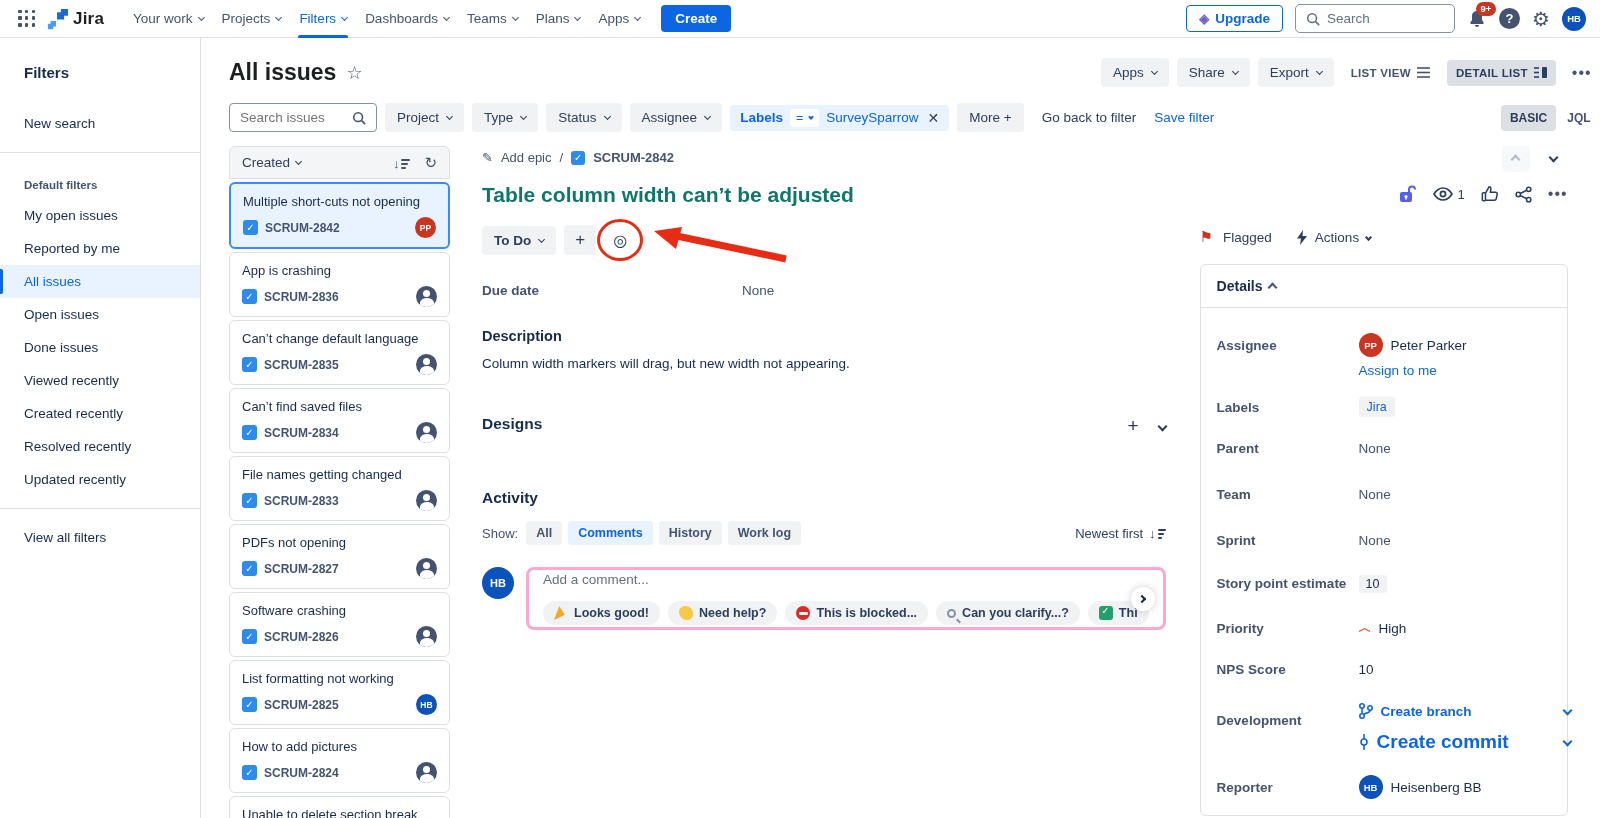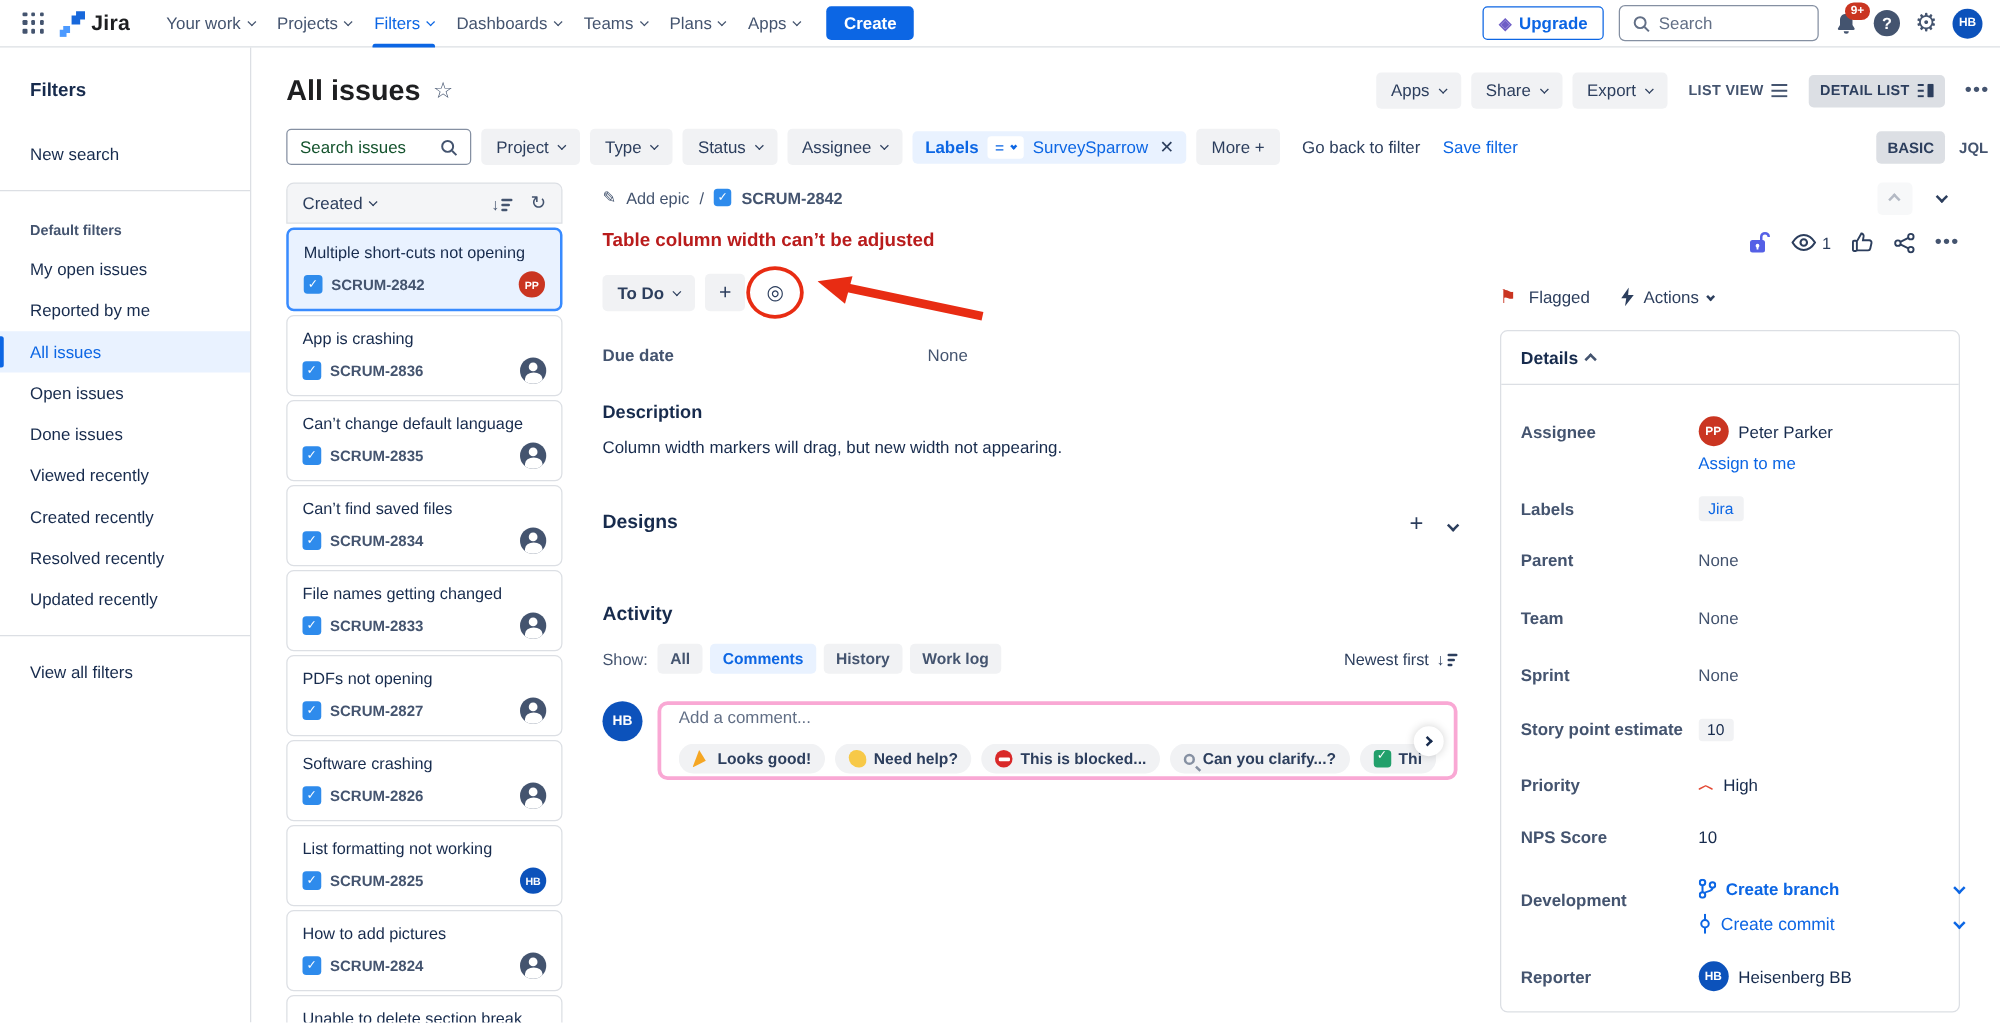--- a/index.html
+++ b/index.html
@@ -58,21 +58,21 @@
   .title-actions { display:flex; align-items:center; gap:8px; }
   .btn { background:#f1f2f4; border:none; border-radius:4px; color:#2c3e5d; font-size:13.5px;
     font-weight:500; padding:7px 12px; display:inline-flex; align-items:center; cursor:pointer; font-family:inherit;}
   .btn .chev { width:5px; height:5px; border-width:1.5px; margin-left:8px;}
   .viewbtn { font-size:11.5px; font-weight:700; letter-spacing:.3px; color:#44546f; background:none; border:none; padding:7px 9px; border-radius:4px; cursor:pointer; display:inline-flex; align-items:center; gap:6px;}
   .viewbtn.on { background:#dcdfe4; color:#2c3e5d; }
   .dots { font-size:16px; letter-spacing:1px; color:#44546f; background:#fff; padding:4px 8px; border-radius:4px; cursor:pointer;}
 
   .filter-row { display:flex; align-items:center; gap:8px; margin-top:16px; padding-right:46px; }
   .search-issues { display:flex; align-items:center; border:1px solid #8590a2; border-radius:4px;
-    padding:6px 10px; width:148px; font-size:13.5px; color:#14532d; justify-content:space-between;}
+    padding:6px 10px; width:148px; font-size:13.5px; color:#737373; justify-content:space-between;}
   .chip-filter { display:flex; align-items:center; gap:7px; background:#e9f2ff; border-radius:4px;
     padding:4px 10px; font-size:13.5px; color:#0c66e4; cursor:pointer;}
   .chip-filter .fname { font-weight:700; }
   .chip-op { background:#fff; border-radius:3px; padding:2px 6px; display:inline-flex; align-items:center; font-size:12.5px;}
   .chip-x { font-size:14px; color:#2c3e5d; margin-left:2px; }
   .link { color:#0c66e4; cursor:pointer; text-decoration:none; }
   .plain-txt { font-size:13.5px; color:#2c3e5d; }
   .toggle { margin-left:auto; display:flex; gap:2px; }
   .toggle .tg { font-size:12px; font-weight:700; color:#44546f; padding:6px 9px; border-radius:4px; cursor:pointer;}
   .toggle .tg.on { background:#dcdfe4; color:#2c3e5d;}
@@ -100,21 +100,21 @@
   .card .avatar.mini { width:21px; height:21px; font-size:8.5px; margin-left:auto; }
   .person { width:21px; height:21px; border-radius:50%; background:#44546f; margin-left:auto; position:relative; overflow:hidden;}
   .person::before { content:""; position:absolute; top:3.5px; left:7px; width:7px; height:7px; background:#fff; border-radius:50%;}
   .person::after { content:""; position:absolute; top:12px; left:3.5px; width:14px; height:10px; background:#fff; border-radius:50% 50% 0 0;}
 
   
   .detail { flex:1; padding:4px 10px 0 18px; min-width:0; }
   .bc-row { display:flex; align-items:center; gap:8px; font-size:13px; color:#44546f; }
   .pencil { font-size:13px; color:#44546f; }
   .bc-key { font-weight:700; color:#44546f; }
-  .issue-title { font-size:15px; font-weight:700; color:#b91c1c; margin-top:18px; }
+  .issue-title { font-size:21px; font-weight:700; color:#0f766e; margin-top:18px; }
   .tool-row { display:flex; align-items:center; gap:8px; margin-top:16px; position:relative; height:34px;}
   .status-btn { font-weight:600; }
   .icon-btn { background:#f1f2f4; border:none; border-radius:4px; width:32px; height:30px; font-size:17px;
     color:#2c3e5d; cursor:pointer; display:inline-flex; align-items:center; justify-content:center;}
   .target-btn { background:none; position:relative; }
   .ring { position:absolute; left:-7px; top:-6px; right:-7px; bottom:-6px; border:3.5px solid #e82c13; border-radius:50%; pointer-events:none;}
   .anno-arrow { position:absolute; left:172px; top:2px; pointer-events:none; }
 
   .field-row { display:flex; margin-top:26px; font-size:13.5px; }
   .field-row .fl { width:260px; font-weight:600; color:#44546f;}
@@ -702,21 +702,21 @@
                     </svg>
                   <a class="link" style="font-weight:600;font-size:13.5px;">Create branch</a>
                   <span class="chev"></span>
                   </span>
                 <span class="dev-line">
                   <svg width="10" height="16" viewBox="0 0 10 16">
                       <circle cx="5" cy="8" r="3" fill="none" stroke="#0c66e4" stroke-width="1.6"></circle>
                       <line x1="5" y1="0" x2="5" y2="5" stroke="#0c66e4" stroke-width="1.6"></line>
                       <line x1="5" y1="11" x2="5" y2="16" stroke="#0c66e4" stroke-width="1.6"></line>
                     </svg>
-                  <a class="link" style="font-weight:400;font-size:14px;">Create commit</a>
+                  <a class="link" style="font-weight:700;font-size:19px;">Create commit</a>
                   <span class="chev"></span>
                   </span>
               </span>
               </div>
             <div class="f" style="margin-top:22px;">
                 <span class="k">Reporter</span>
               <span class="v">
                 <span class="avatar hb">HB</span>
                 <span>Heisenberg BB</span>
                 </span>

